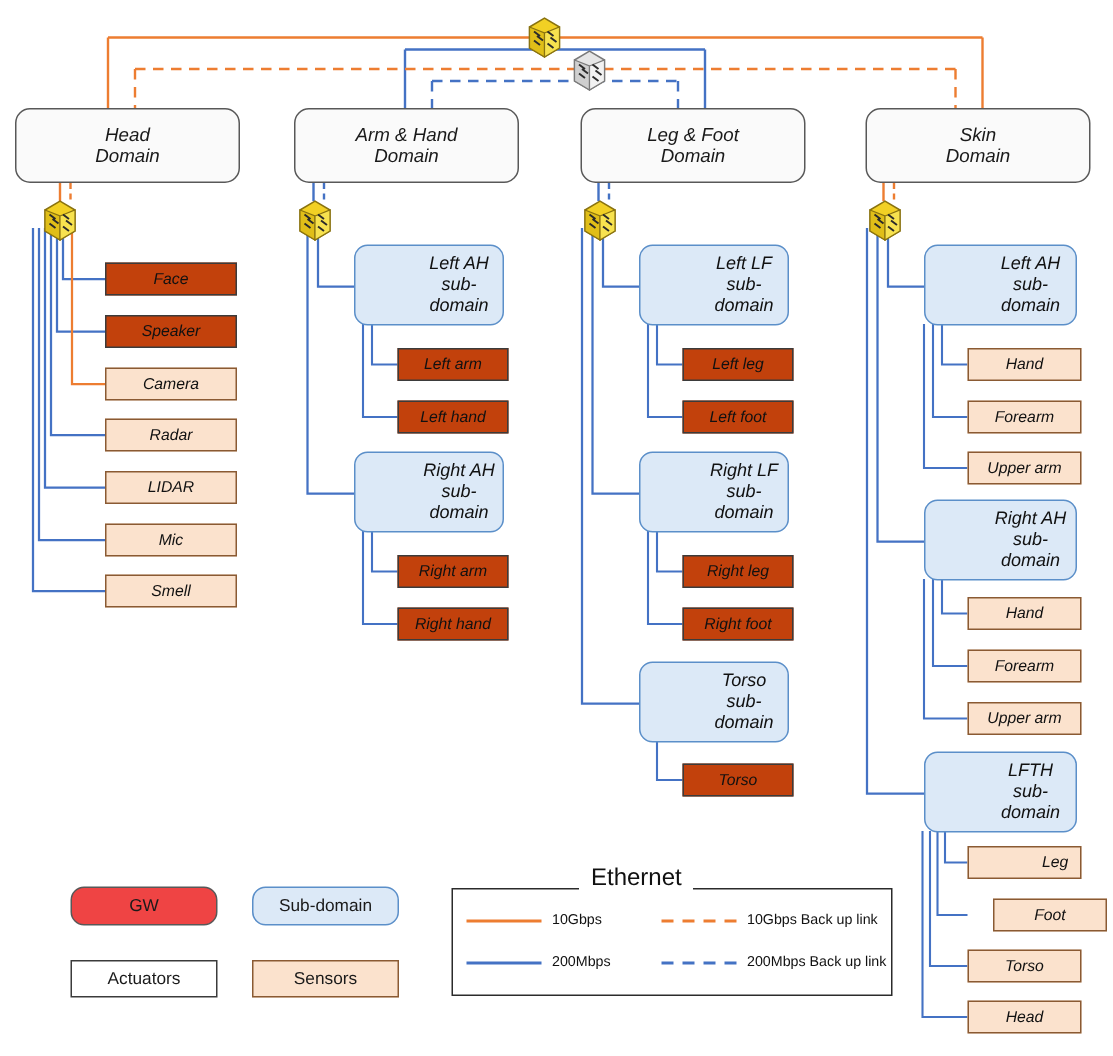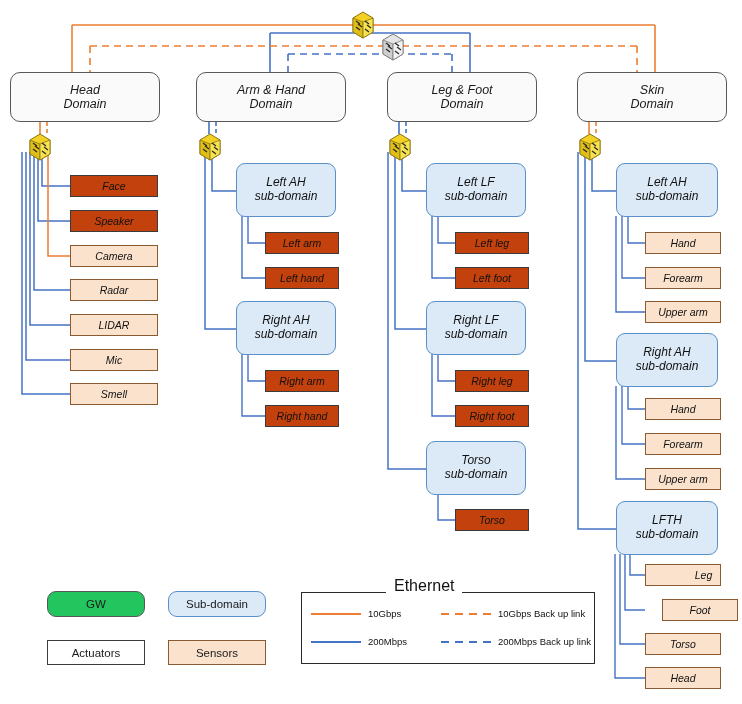--- a/index.html
+++ b/index.html
@@ -19,37 +19,37 @@
         justify-content:center;text-align:center;line-height:1.15;font-style:italic;}
 
   
   .domain{
     border:1.2px solid #585858;border-radius:10px;background:#fafafa;
     font-size:12.5px;color:#1a1a1a;
   }
   
   .subdomain{
     border:1.2px solid #5b8fc9;border-radius:9px;background:#dce9f7;
-    font-size:12px;color:#111;
+    font-size:12px;color:#111;padding-left:40px;
   }
   
   .actuator{
     border:1.1px solid #3b3b3b;background:#c2410c;
     font-size:10.5px;color:#111;
   }
   
   .sensor{
     border:1.1px solid #8a5a33;background:#fbe2cd;
     font-size:10.5px;color:#111;
   }
 
   
   .legend-shape{position:absolute;box-sizing:border-box;display:flex;
      align-items:center;justify-content:center;font-size:11.5px;}
-  .lg-gw{border:1.2px solid #585858;border-radius:9px;background:#22c55e;text-align:center;}
+  .lg-gw{border:1.2px solid #585858;border-radius:9px;background:#ef4444;text-align:center;}
   .lg-sub{border:1.2px solid #5b8fc9;border-radius:9px;background:#dce9f7;}
   .lg-act{border:1.1px solid #3b3b3b;background:#ffffff;}
   .lg-sen{border:1.1px solid #8a5a33;background:#fbe2cd;}
 
   .eth-box{position:absolute;box-sizing:border-box;border:1px solid #2b2b2b;background:#fff;}
   .eth-title{position:absolute;background:#fff;padding:0 8px;font-size:16px;color:#111;}
   .eth-label{position:absolute;font-size:9.5px;color:#111;white-space:nowrap;}
 
   .sw{position:absolute;width:26px;height:30px;}
 </style>

